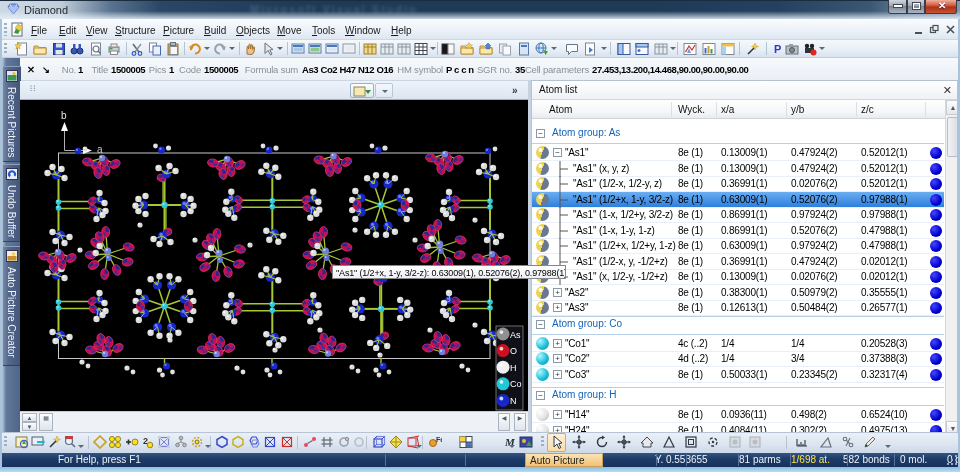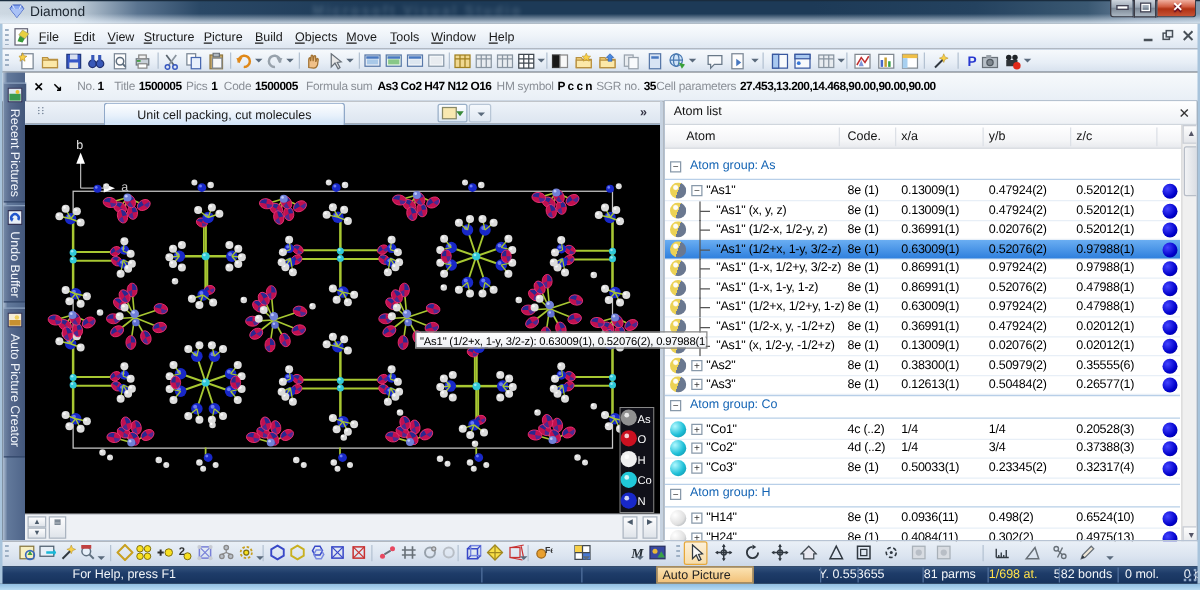--- a/index.html
+++ b/index.html
@@ -400,21 +400,20 @@
           <rect x="0.5" y="0.5" width="11" height="11" fill="#f4ecd8" stroke="#335"></rect>
           <rect x="1.5" y="6" width="9" height="4.5" fill="#c89030"></rect>
           <circle cx="7.5" cy="4" r="1.8" fill="#f0d060"></circle>
         </svg>
       <div class="txt">Auto Picture Creator</div>
     </div>
   </div>
 
   <div id="tabrow" class="abs">
     <div class="grip2">⁝⁝</div>
-    <div id="thetab">Unit cell packing, cut molecules</div>
     <div id="tabbtn"><svg width="22" height="13" viewBox="0 0 22 13">
           <rect x="3" y="2" width="11" height="9" fill="#f8e8b0" stroke="#886"></rect>
           <polygon points="14,5 20,5 17,9" fill="#3a8a3a"></polygon>
         </svg></div>
     <div id="tabbtn2">
         <div class="drop" style="left:6px;top:6px;"></div>
       </div>
     <div id="chev">»</div>
   </div>
 
@@ -2066,21 +2065,21 @@
   </div>
   <div id="splitter" class="abs"></div>
 
   <div id="atomlist" class="abs">
     <div id="alhead">
         <span style="position:absolute;left:7px;top:3px;">Atom list</span>
         <span id="alclose">✕</span>
       </div>
     <div id="colhead">
       <span style="left:17px">Atom</span>
-        <span style="left:146px">Code.</span>
+        <span style="left:146px">Wyck.</span>
         <span style="left:189px">x/a</span>
         <span style="left:259px">y/b</span>
         <span style="left:329px">z/c</span>
       <div class="cs" style="left:139px"></div>
         <div class="cs" style="left:184px"></div>
         <div class="cs" style="left:254px"></div>
         <div class="cs" style="left:324px"></div>
         <div class="cs" style="left:393px"></div>
     </div>
     <div style="position:absolute;left:0;top:38px;width:412px;height:317px;overflow:hidden;">
@@ -2203,21 +2202,21 @@
           <span style="left:329px">0.02012(1)</span>
           <div class="bluedot"></div>
         </div>
         <div class="alrow" style="top:165.5px;">
           <div class="sphere" style="background:radial-gradient(circle at 4.5px 4px,rgba(255,255,255,.95) 0 1.5px,rgba(255,255,255,0) 2.5px),conic-gradient(from 200deg at 50% 50%,#ecd255 0 180deg,#6a7890 0 360deg)"></div>
           <span class="pm" style="left:21px;top:3px;">+</span>
           <span style="left:33px">"As2"</span>
           <span style="left:146px">8e (1)</span>
           <span style="left:189px">0.38300(1)</span>
           <span style="left:259px">0.50979(2)</span>
-          <span style="left:329px">0.35555(6)</span>
+          <span style="left:329px">0.35555(1)</span>
           <div class="bluedot"></div>
         </div>
         <div class="alrow" style="top:181.0px;">
           <div class="sphere" style="background:radial-gradient(circle at 4.5px 4px,rgba(255,255,255,.95) 0 1.5px,rgba(255,255,255,0) 2.5px),conic-gradient(from 200deg at 50% 50%,#ecd255 0 180deg,#6a7890 0 360deg)"></div>
           <span class="pm" style="left:21px;top:3px;">+</span>
           <span style="left:33px">"As3"</span>
           <span style="left:146px">8e (1)</span>
           <span style="left:189px">0.12613(1)</span>
           <span style="left:259px">0.50484(2)</span>
           <span style="left:329px">0.26577(1)</span>

